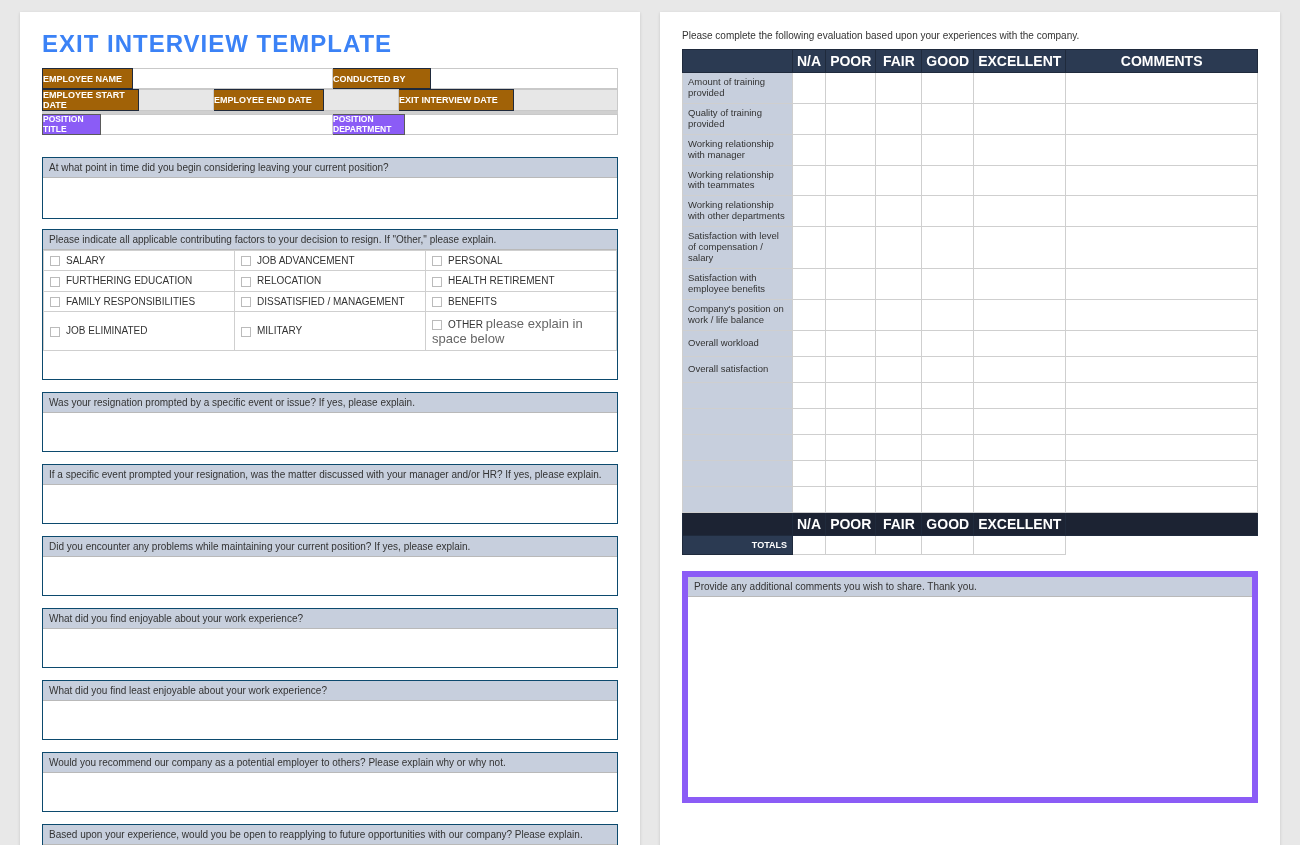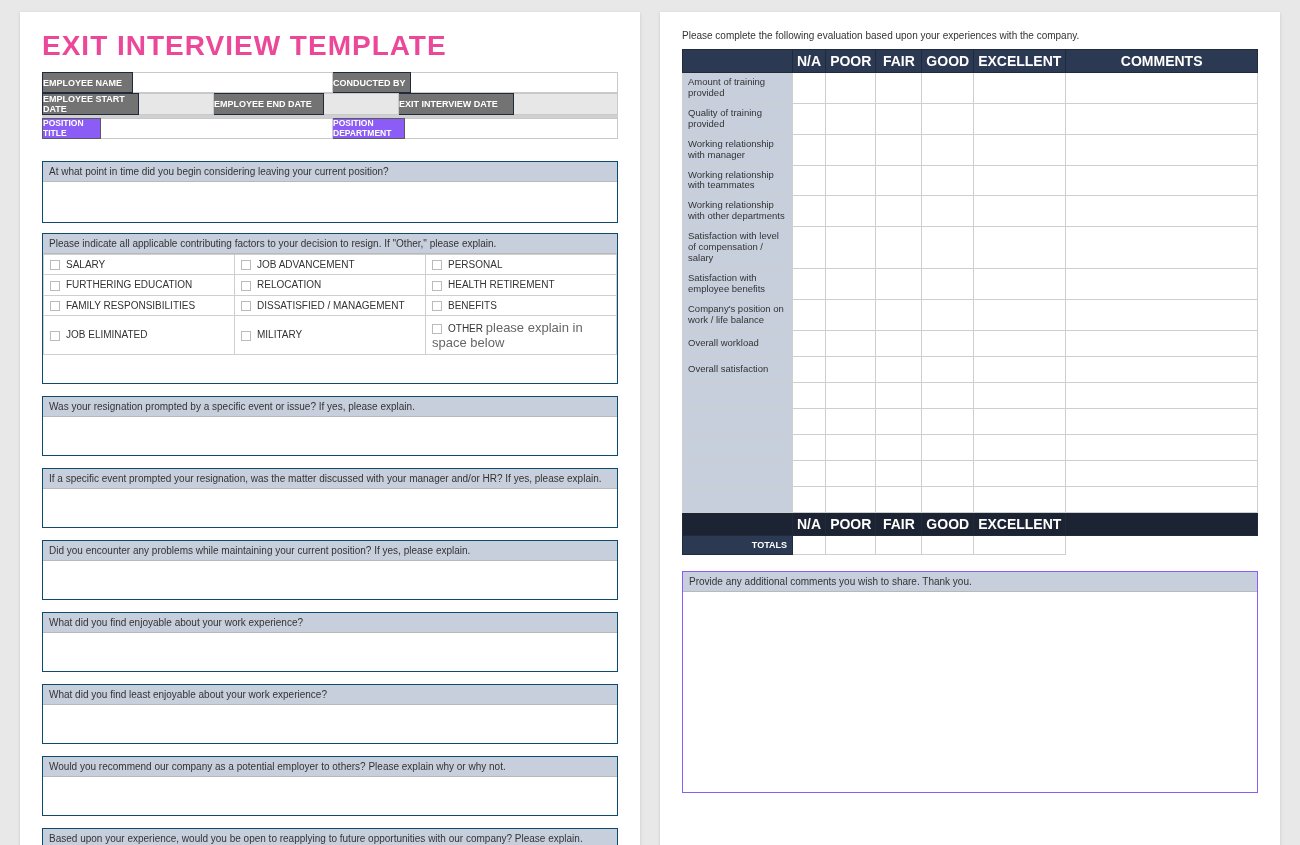--- a/index.html
+++ b/index.html
@@ -15,32 +15,32 @@
   }
   .page {
     background: #fff;
     width: 620px;
     min-height: 820px;
     padding: 18px 22px 22px 22px;
     box-shadow: 0 1px 3px rgba(0,0,0,0.15);
     position: relative;
   }
   .title {
-    font-size: 28px;
+    font-size: 24px;
     font-weight: bold;
     letter-spacing: 1px;
-    color: #ec4899;
+    color: #3b82f6;
     margin-bottom: 10px;
   }
 
   
   table { border-collapse: collapse; width: 100%; }
   .hdr td { padding: 0; vertical-align: middle; height: 20px; }
   .lbl-dark {
-    background: #737373;
+    background: #a16207;
     color: #fff;
     font-weight: bold;
     font-size: 9px;
     padding: 4px 6px;
     border: 1px solid #1f2a3c;
   }
   .lbl-gray {
     background: #8b5cf6;
     color: #fff;
     font-weight: bold;
@@ -115,36 +115,36 @@
     line-height:1.15;
   }
   .rating .na { width:28px; }
   .rating .col { width:46px; }
   .rating .com { width:auto; }
   .rating .footer th { background:#1c2333; }
   .rating .totals td { background:#fff; height:14px; }
   .rating .totals td.lbl { text-align:right; font-weight:bold; background:#2b3a52; color:#fff; border:1px solid #1f2a3c; font-size:9px; }
 
   
-  .cbox { margin-top: 16px; border: 1px solid #8b5cf6; }
+  .cbox { margin-top: 16px; border: 6px solid #8b5cf6; }
   .cbox .chead { background:#c7cfdd; padding:4px 6px; font-size:10px; border-bottom:1px solid #b9b9b9; }
   .cbox .cbody { min-height: 200px; background:#fff; }
 </style>
 </head>
 <body>
 
 <div class="page">
   <div class="title">EXIT INTERVIEW TEMPLATE</div>
 
   <table class="hdr">
     <tbody>
         <tr>
       <td class="lbl-dark" style="width:90px">EMPLOYEE NAME</td>
       <td class="cell-empty" style="width:200px"></td>
-      <td class="lbl-dark" style="width:78px">CONDUCTED BY</td>
+      <td class="lbl-dark" style="width:98px">CONDUCTED BY</td>
       <td class="cell-empty"></td>
     </tr>
   </tbody>
     </table>
 
   <table class="hdr">
     <tbody>
         <tr>
       <td class="lbl-dark" style="width:96px">EMPLOYEE START DATE</td>
       <td class="cell-emptyg" style="width:75px"></td>

